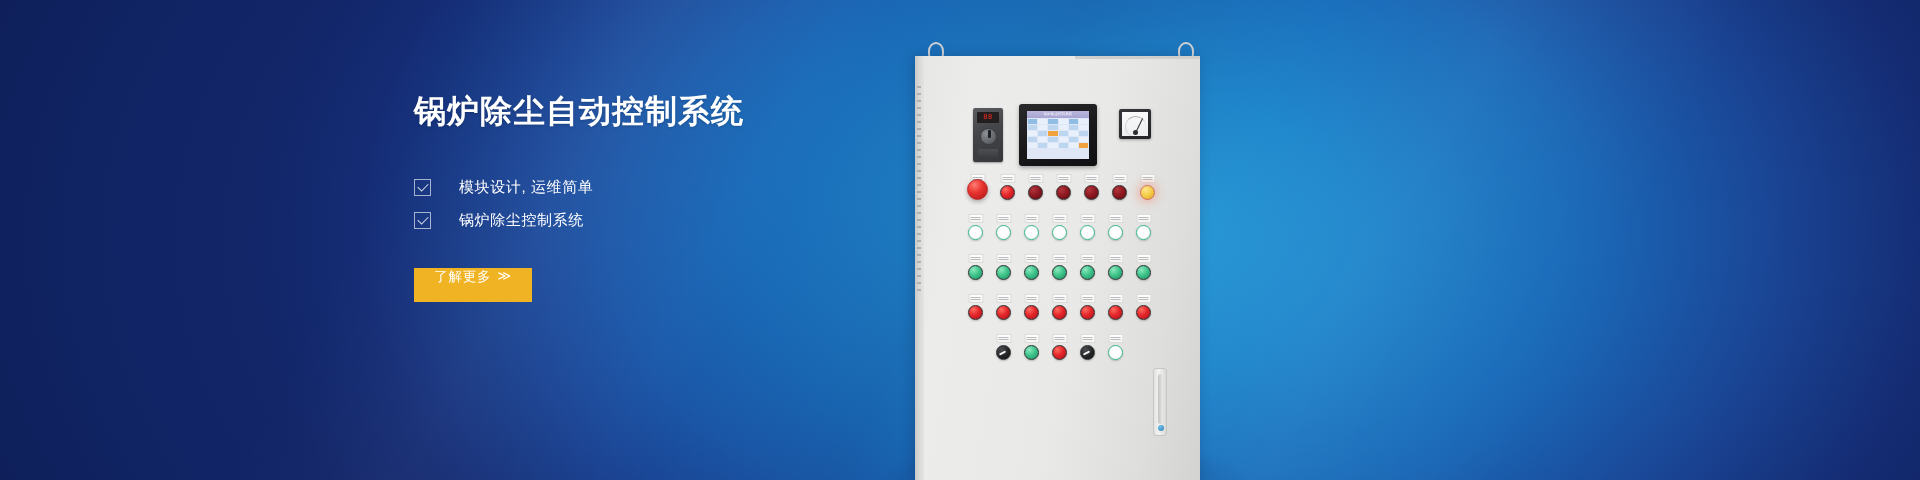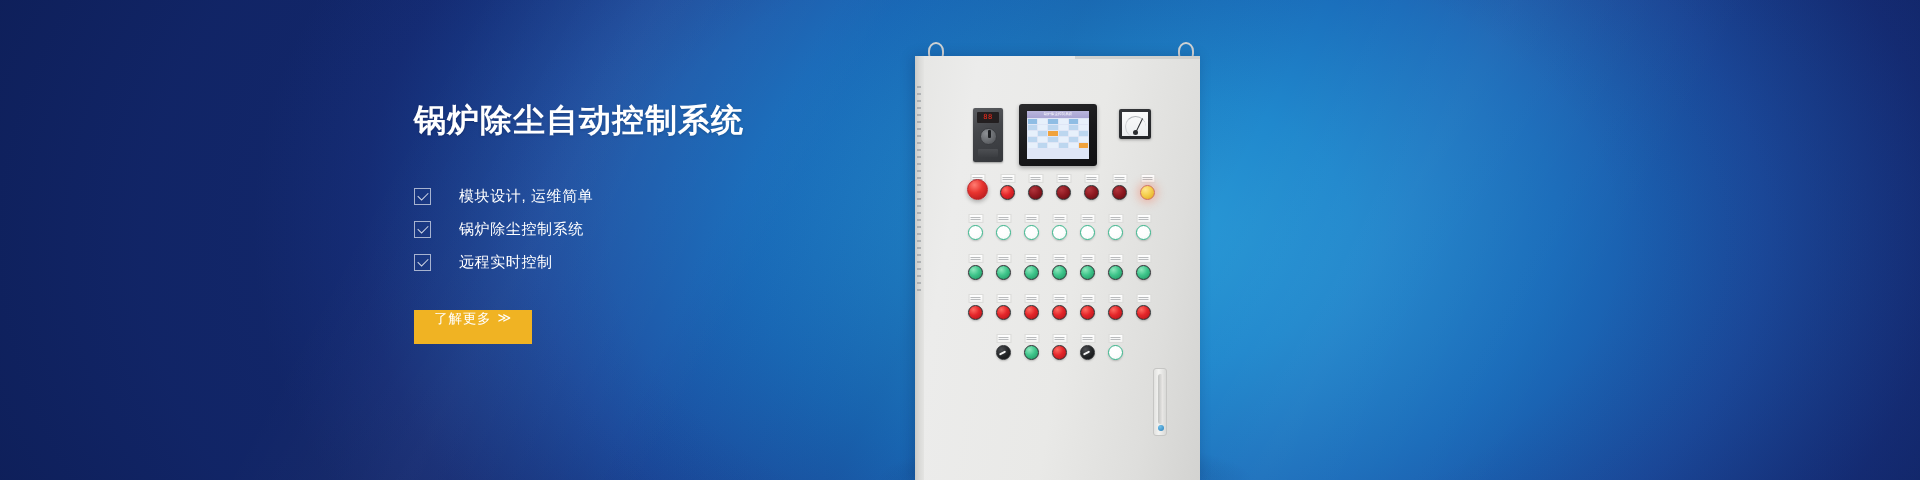--- a/index.html
+++ b/index.html
@@ -43,21 +43,21 @@
       rgba(0,0,0,0.00) 100%);
   }
   .bg-vignette{
     position:absolute; inset:0;
     background:radial-gradient(ellipse 1250px 760px at 58% 50%,
       rgba(0,0,0,0) 40%, rgba(10,24,78,0.30) 78%, rgba(8,20,66,0.55) 100%);
   }
 
   
   .copy{
-    position:absolute; left:414px; top:101px; width:470px; z-index:6;
+    position:absolute; left:414px; top:92px; width:470px; z-index:6;
   }
   .headline{
     color:#ffffff;
     font-size:32px;
     font-weight:bold;
     letter-spacing:1px;
     line-height:1.2;
     white-space:nowrap;
     text-shadow:0 1px 3px rgba(0,0,0,0.18);
   }
@@ -311,24 +311,20 @@
       <li class="feature">
         <span class="chk"></span>
         <span class="feature-label">模块设计, 运维简单</span>
       </li>
 
       <li class="feature">
         <span class="chk"></span>
         <span class="feature-label">锅炉除尘控制系统</span>
       </li>
 
-      <li class="feature">
-        <span class="chk"></span>
-        <span class="feature-label">远程实时控制</span>
-      </li>
 
     </ul>
 
     <button class="cta">
       <span>了解更多</span>
       <span class="arrow">≫</span>
     </button>
 
   </div>
 

